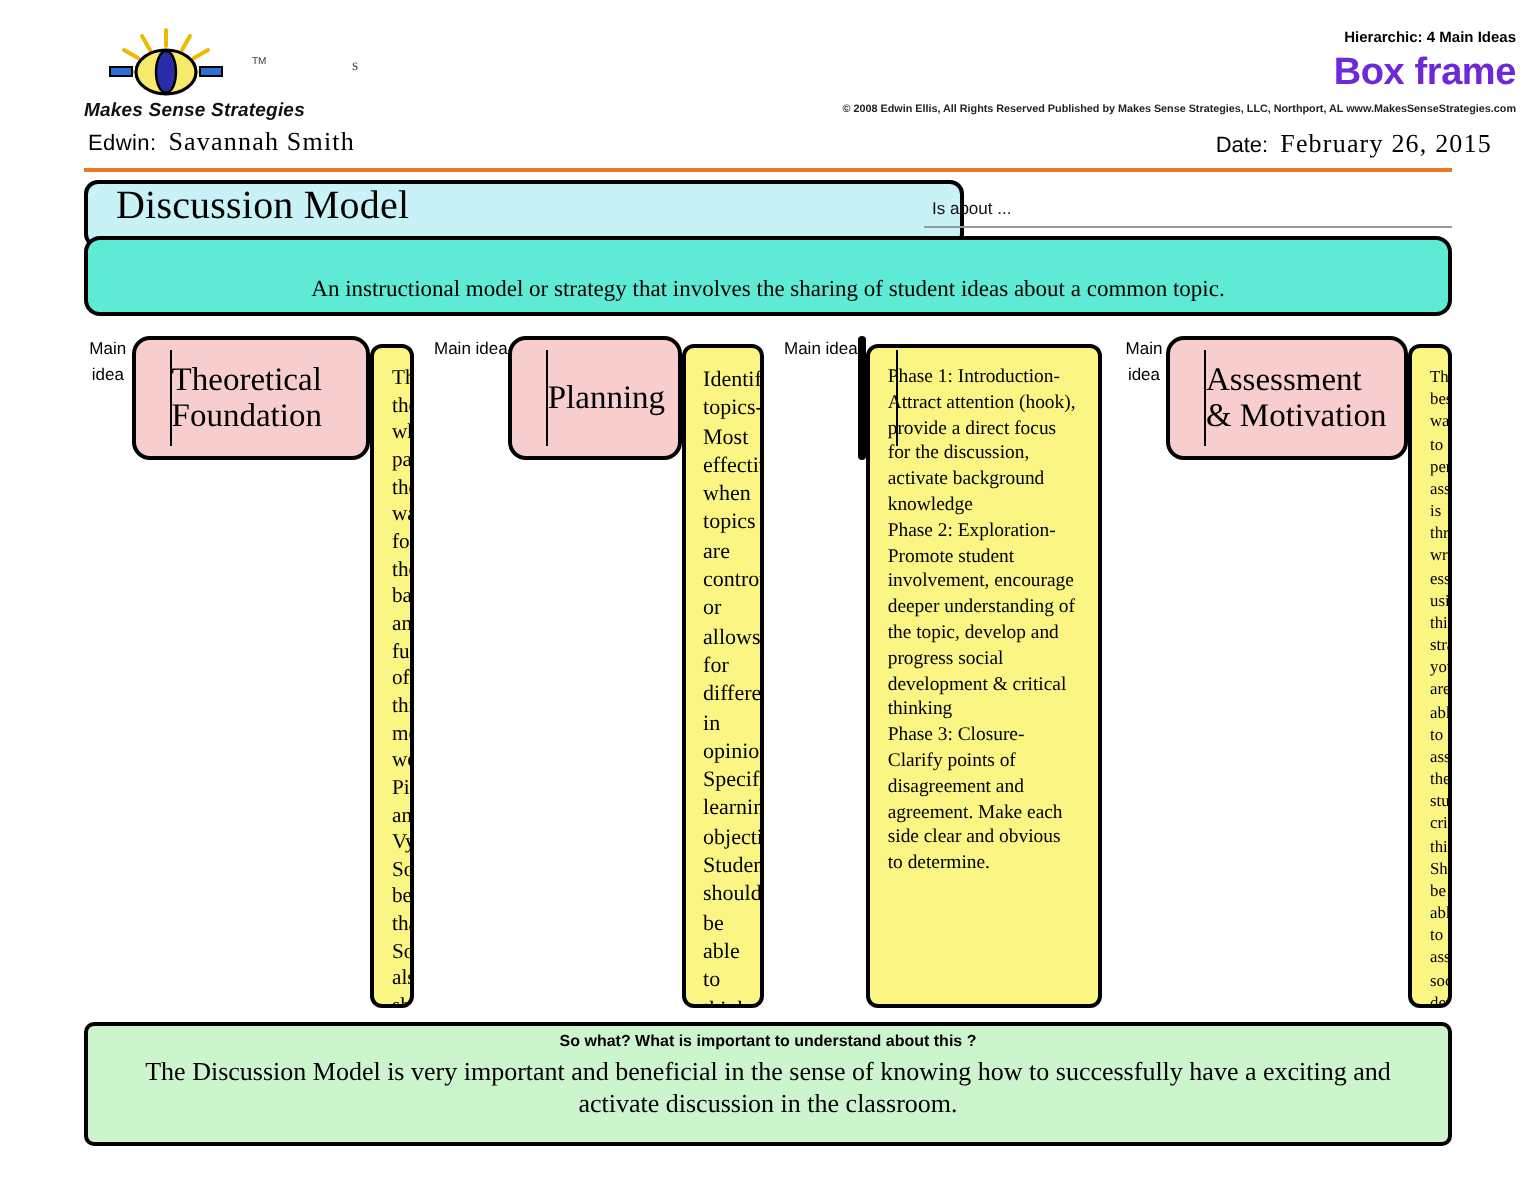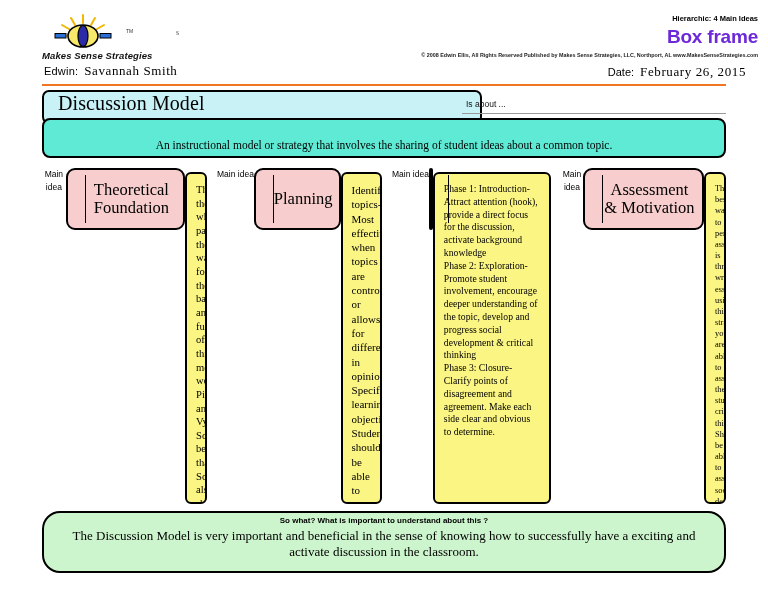--- a/index.html
+++ b/index.html
@@ -112,40 +112,40 @@
     height: 62px; background: #f7cdcd; border: 2px solid #000;
     border-radius: 9px; position: relative;
     display:flex; align-items:center; justify-content:center;
   }
   .idea-tick {
     position:absolute; left: 17px; top: 5px; bottom: 5px;
     width: 1px; background: #000;
   }
   .idea-text {
     font-family:"Liberation Serif", serif; font-size: 16.5px; color:#000;
-    text-align:center; line-height: 1.12; padding: 0 6px 0 18px;
+    text-align:left; line-height: 1.12; padding: 0 6px 0 18px;
   }
   .detail-box {
     margin-top: 4px; flex: 1;
     background: #fbf584; border: 2px solid #000; border-radius: 6px;
     padding: 9px 9px 8px 9px; overflow: hidden;
   }
   .detail-text {
     font-family:"Liberation Serif", serif; color:#000;
     white-space: pre-line; text-align: left;
   }
   .col-1 .detail-text { font-size: 10.6px; line-height: 1.29; }
   .col-2 .detail-text { font-size: 11px;  line-height: 1.30; }
   .col-3 .detail-text { font-size: 9.7px;  line-height: 1.32; }
   .col-4 .detail-text { font-size: 8.4px;  line-height: 1.33; }
 
   
   .sowhat-box {
     position:absolute; left: 42px; top: 511px; width: 684px; height: 62px;
-    background:#cdf5cd; border: 2px solid #000; border-radius: 18px;
+    background:#cdf5cd; border: 2px solid #000; border-radius: 5px;
     padding: 3px 10px 0 10px;
   }
   .sowhat-label {
     text-align:center; font-family:"Liberation Sans", sans-serif;
     font-size: 8px; color:#000; font-weight:600;
   }
   .sowhat-text {
     text-align:center; font-family:"Liberation Serif", serif;
     font-size: 13px; color:#000; line-height:1.25; margin-top: 3px;
   }

